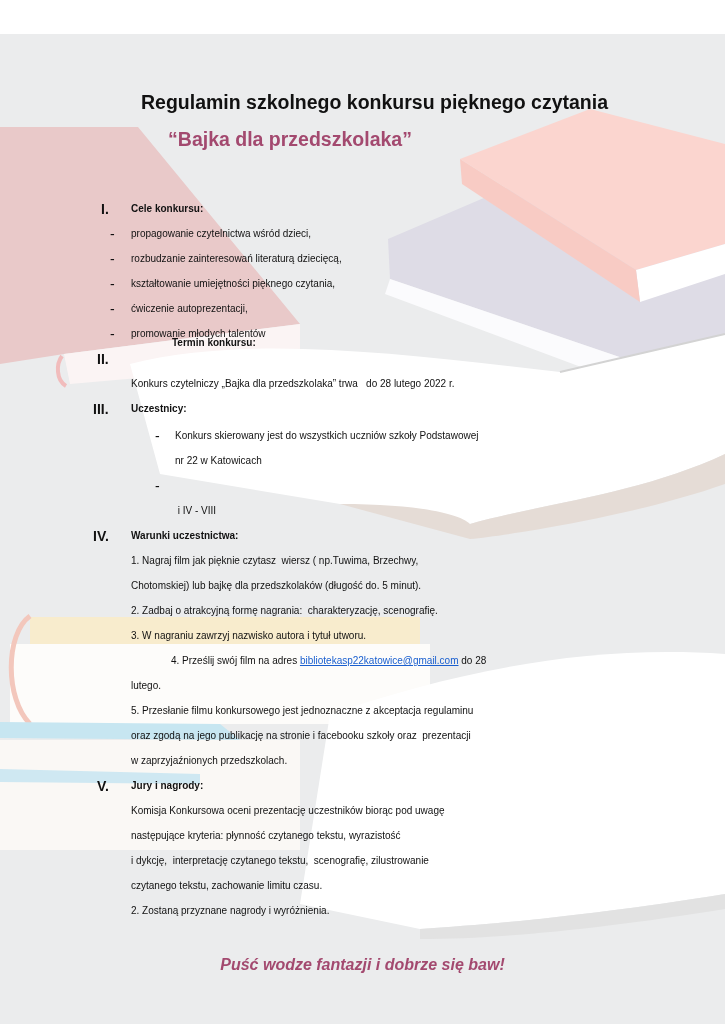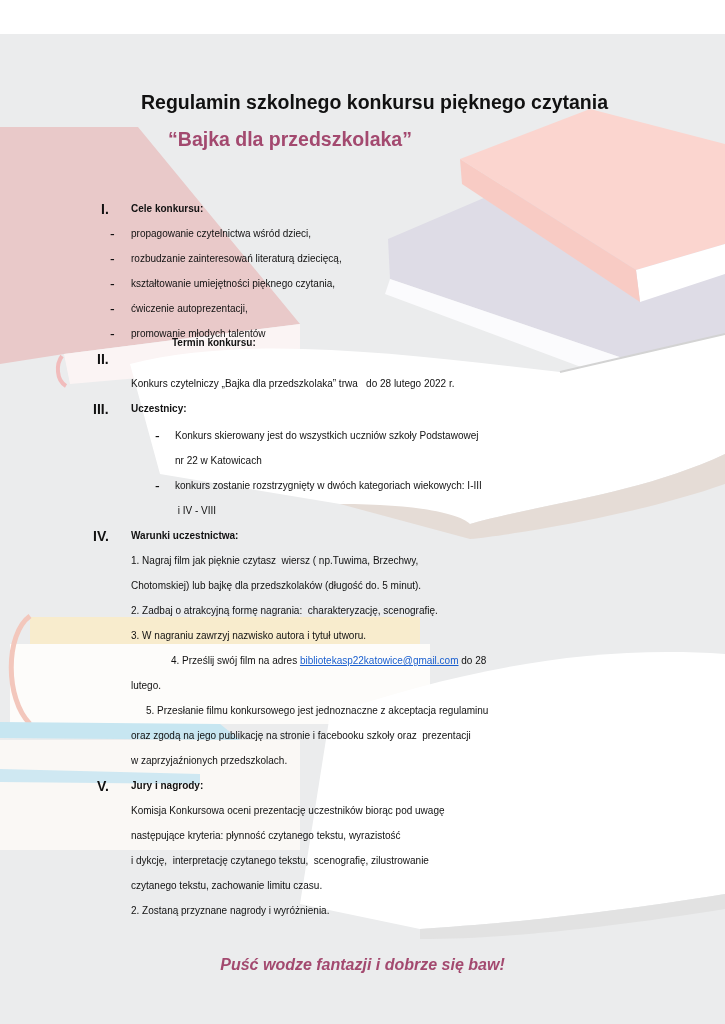--- a/index.html
+++ b/index.html
@@ -89,32 +89,31 @@
   <div class="num" style="left:97px; top:350px;">II.</div>
   <div class="line bold" style="left:136px; top:334px;margin-left:36px;">Termin konkursu:</div>
   <div class="line" style="left:131px; top:375px;">Konkurs czytelniczy „Bajka dla przedszkolaka” trwa   do 28 lutego 2022 r.</div>
 
   <div class="num" style="left:93px; top:400px;">III.</div>
   <div class="line bold" style="left:131px; top:400px;">Uczestnicy:</div>
   <div class="dash" style="left:155px; top:427px;">-</div>
   <div class="line" style="left:175px; top:427px;">Konkurs skierowany jest do wszystkich uczniów szkoły Podstawowej</div>
   <div class="line" style="left:175px; top:452px;">nr 22 w Katowicach</div>
   <div class="dash" style="left:155px; top:477px;">-</div>
-  <div class="line" style="left:175px; top:477px;">konkurs zostanie rozstrzygnięty w dwóch kategoriach wiekowych: I-III</div>
   <div class="line" style="left:175px; top:502px;"> i IV - VIII</div>
 
   <div class="num" style="left:93px; top:527px;">IV.</div>
   <div class="line bold" style="left:131px; top:527px;">Warunki uczestnictwa:</div>
   <div class="line" style="left:131px; top:552px;">1. Nagraj film jak pięknie czytasz  wiersz ( np.Tuwima, Brzechwy,</div>
   <div class="line" style="left:131px; top:577px;">Chotomskiej) lub bajkę dla przedszkolaków (długość do. 5 minut).</div>
   <div class="line" style="left:131px; top:602px;">2. Zadbaj o atrakcyjną formę nagrania:  charakteryzację, scenografię.</div>
   <div class="line" style="left:131px; top:627px;">3. W nagraniu zawrzyj nazwisko autora i tytuł utworu.</div>
   <div class="line" style="left:131px; top:652px;margin-left:40px;"><span>4. Prześlij swój film na adres </span><a class="email">bibliotekasp22katowice@gmail.com</a><span> do 28</span></div>
   <div class="line" style="left:131px; top:677px;">lutego.</div>
-  <div class="line" style="left:131px; top:702px;margin-left:15px;">5. Przesłanie filmu konkursowego jest jednoznaczne z akceptacja regulaminu</div>
+  <div class="line" style="left:131px; top:702px;">5. Przesłanie filmu konkursowego jest jednoznaczne z akceptacja regulaminu</div>
   <div class="line" style="left:131px; top:727px;">oraz zgodą na jego publikację na stronie i facebooku szkoły oraz  prezentacji</div>
   <div class="line" style="left:131px; top:752px;">w zaprzyjaźnionych przedszkolach.</div>
 
   <div class="num" style="left:97px; top:777px;">V.</div>
   <div class="line bold" style="left:131px; top:777px;">Jury i nagrody:</div>
   <div class="line" style="left:131px; top:802px;">Komisja Konkursowa oceni prezentację uczestników biorąc pod uwagę</div>
   <div class="line" style="left:131px; top:827px;">następujące kryteria: płynność czytanego tekstu, wyrazistość</div>
   <div class="line" style="left:131px; top:852px;">i dykcję,  interpretację czytanego tekstu,  scenografię, zilustrowanie</div>
   <div class="line" style="left:131px; top:877px;">czytanego tekstu, zachowanie limitu czasu.</div>
   <div class="line" style="left:131px; top:902px;">2. Zostaną przyznane nagrody i wyróżnienia.</div>

